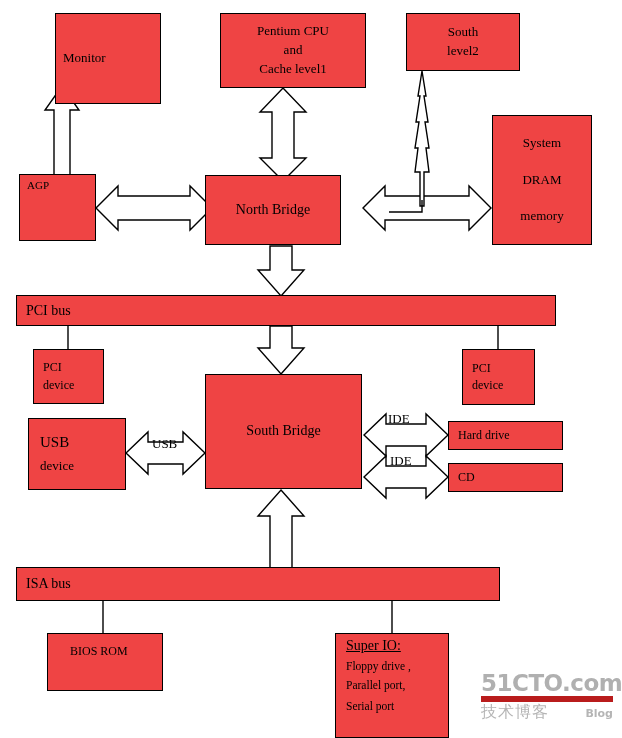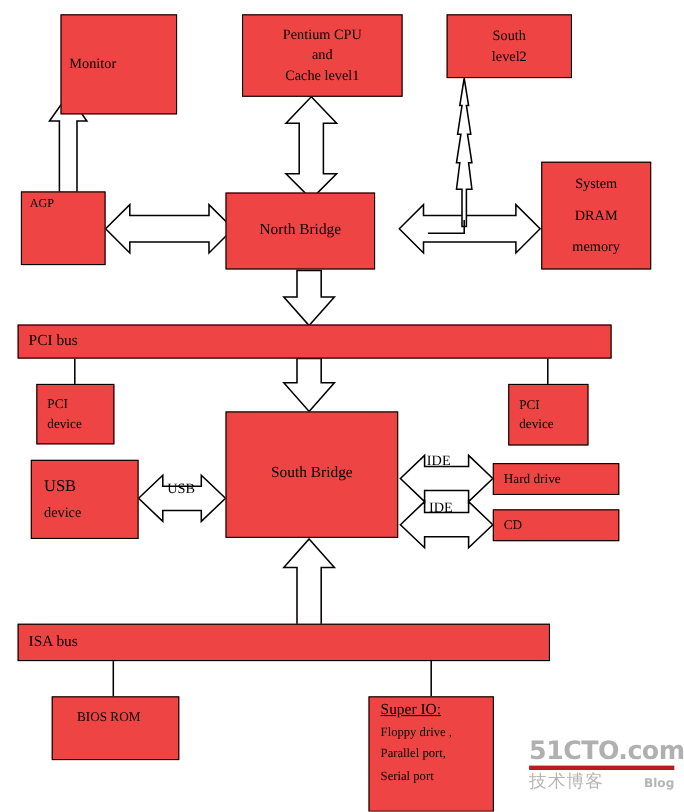--- a/index.html
+++ b/index.html
@@ -73,21 +73,21 @@
     z-index: 6;
     user-select: none;
   }
   #watermark .wm-main {
     font-family: "DejaVu Sans", sans-serif;
     font-weight: bold;
     font-size: 23px;
     letter-spacing: -0.5px;
     color: #b0b0b0;
     line-height: 1;
-    border-bottom: 4px solid #b91c1c;
+    border-bottom: 6px solid #b91c1c;
     padding-bottom: 1px;
     text-align: right;
   }
   #watermark .wm-sub {
     display: flex;
     align-items: flex-end;
     justify-content: space-between;
     margin-top: 2px;
   }
   #watermark .wm-cn {
@@ -162,21 +162,21 @@
   </div>
 
   <div class="box tl" style="left:19px; top:174px; width:77px; height:67px;">
     <span class="pad line" style="font-size:11px;">AGP</span>
   </div>
 
   <div class="box" style="left:205px; top:175px; width:136px; height:70px;">
     <span class="line" style="font-size:14px;">North Bridge</span>
   </div>
 
-  <div class="box" style="left:492px; top:115px; width:100px; height:98px; justify-content:space-evenly;margin-top:32px;">
+  <div class="box" style="left:492px; top:115px; width:100px; height:130px; justify-content:space-evenly;">
     <span class="line">System</span>
     <span class="line">DRAM</span>
     <span class="line">memory</span>
   </div>
 
   <div class="box tl" style="left:16px; top:295px; width:540px; height:31px;">
     <span class="pad line" style="padding:5px 9px; font-size:14px;">PCI bus</span>
   </div>
 
   <div class="box left" style="left:33px; top:349px; width:71px; height:55px; justify-content:center;">

